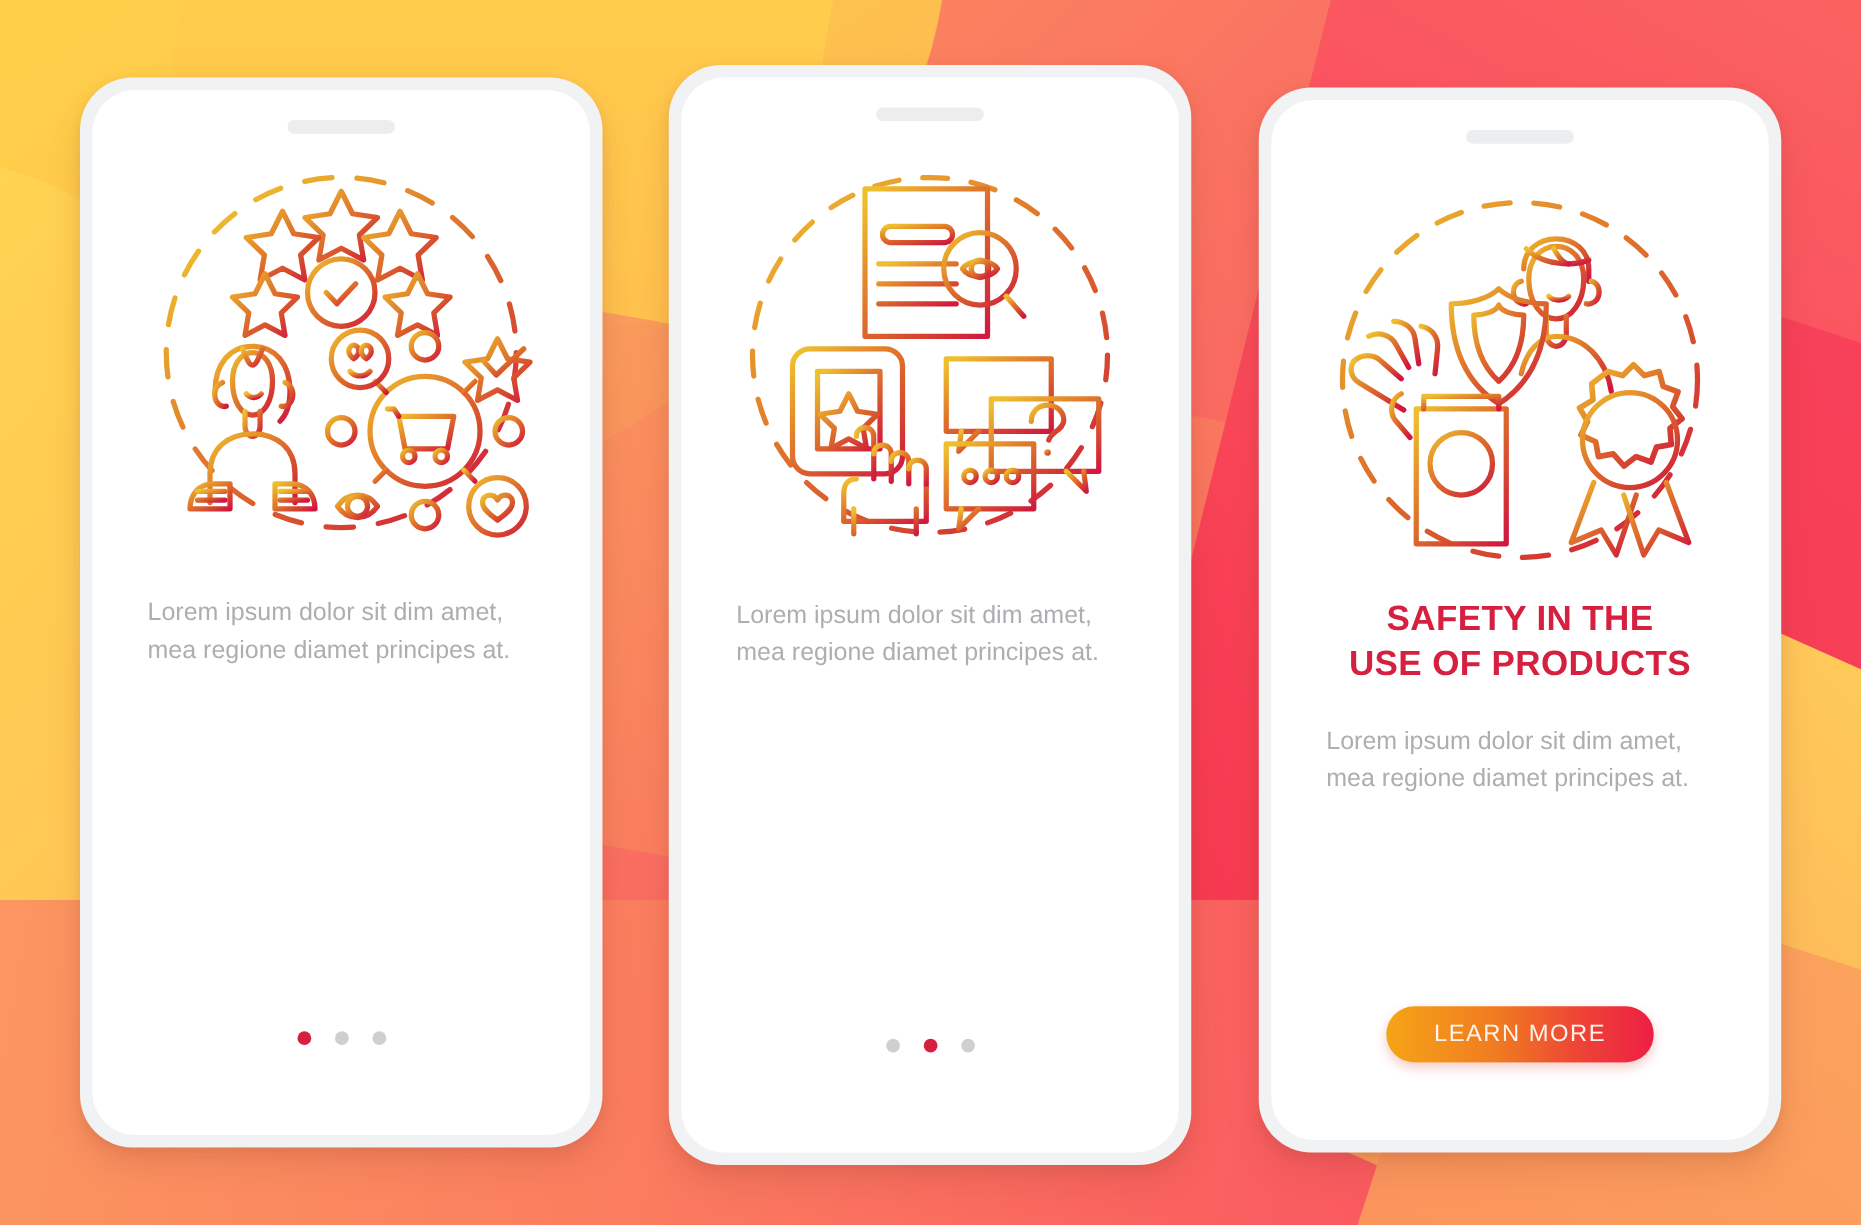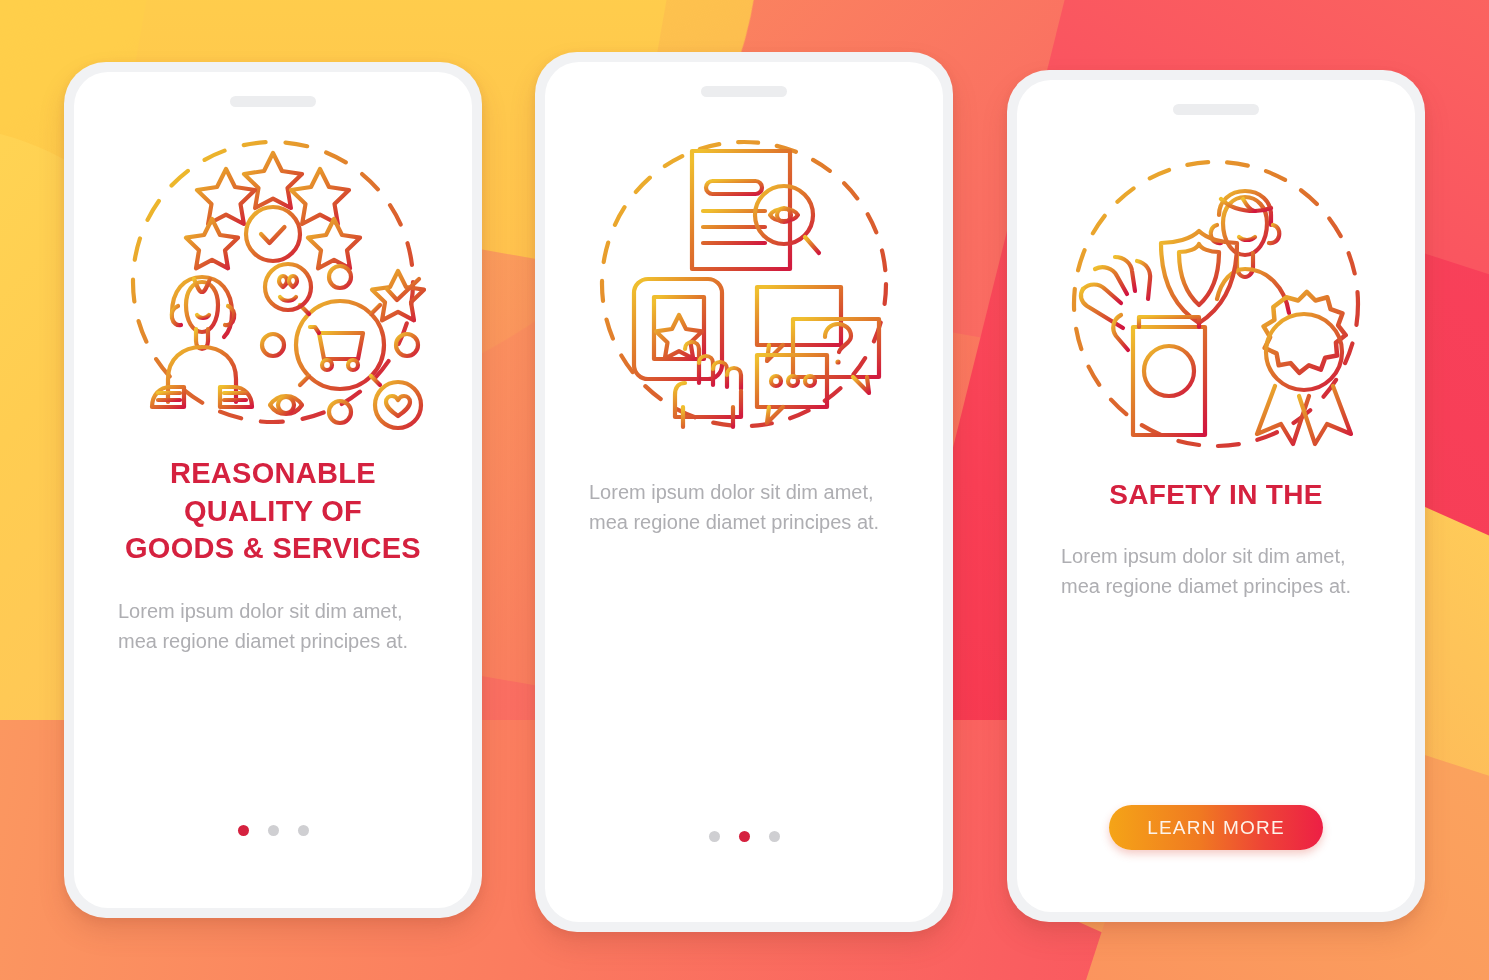--- a/index.html
+++ b/index.html
@@ -251,25 +251,20 @@
 
             <path d="M162 288c8-12 24-12 32 0-8 12-24 12-32 0z"></path>
             <circle cx="178" cy="288" r="8"></circle>
 
             <circle cx="290" cy="288" r="23"></circle>
             <path d="M290 299c-7-5-12-9-12-14 0-4 3-6 6-6 3 0 5 2 6 4 1-2 3-4 6-4 3 0 6 2 6 6 0 5-5 9-12 14z"></path>
           </g>
         </svg>
       </div>
 
-      <div class="headline">
-        <span>REASONABLE</span><br>
-        <span>QUALITY OF</span><br>
-        <span>GOODS &amp; SERVICES</span>
-      </div>
 
       <div class="subtext">Lorem ipsum dolor sit dim amet, mea regione diamet principes at.</div>
 
       <div class="footer">
         <div class="dots">
           <span class="dot active"></span>
           <span class="dot"></span>
           <span class="dot"></span>
         </div>
       </div>
@@ -393,20 +388,21 @@
             <path d="M228 140l11 3 8-8 8 8 11-3 3 11 11 4-4 11 7 9-9 7 1 12-11 2-4 11-11-4-9 7-8-9-11 2-2-11-11-5 5-10-6-10 10-6-1-12z" transform="translate(2,20) scale(1.08) translate(-12,-12)"></path>
             <circle cx="253" cy="213" r="38"></circle>
             <path d="M224 247l-18 48 24-10 12 20 16-48"></path>
             <path d="M282 247l18 48-24-10-12 20-16-48"></path>
           </g>
         </svg>
       </div>
 
       <div class="headline">
         <span>SAFETY IN THE</span><br>
+        <span>USE OF PRODUCTS</span>
       </div>
 
       <div class="subtext">Lorem ipsum dolor sit dim amet, mea regione diamet principes at.</div>
 
       <div class="footer">
         <button class="cta">LEARN MORE</button>
       </div>
     </div>
   </div>
 

